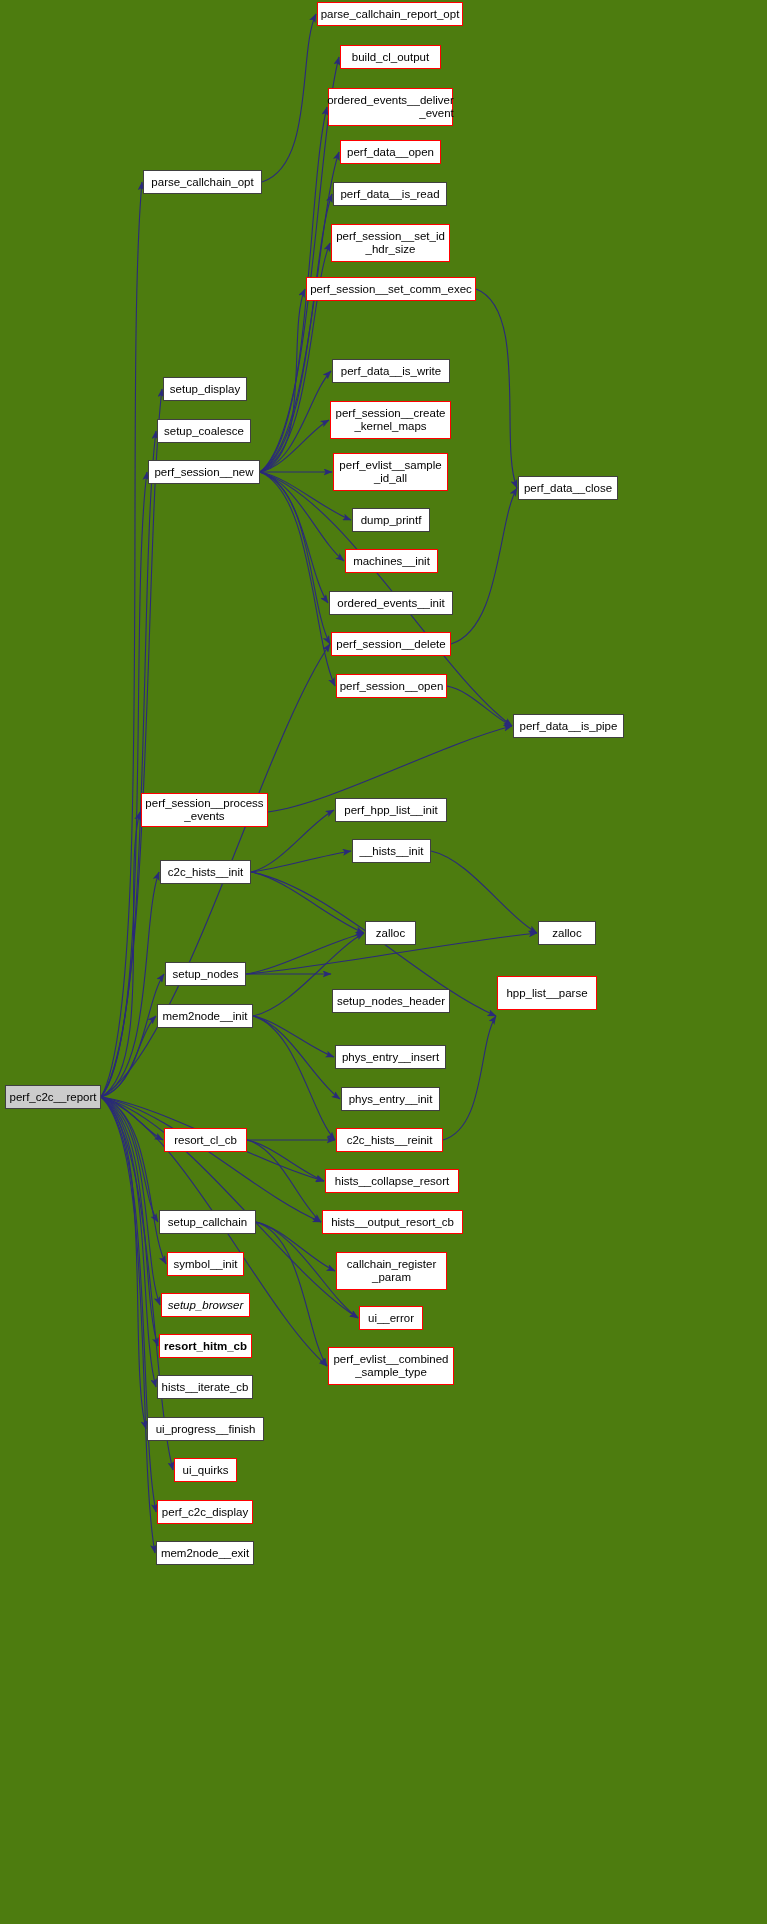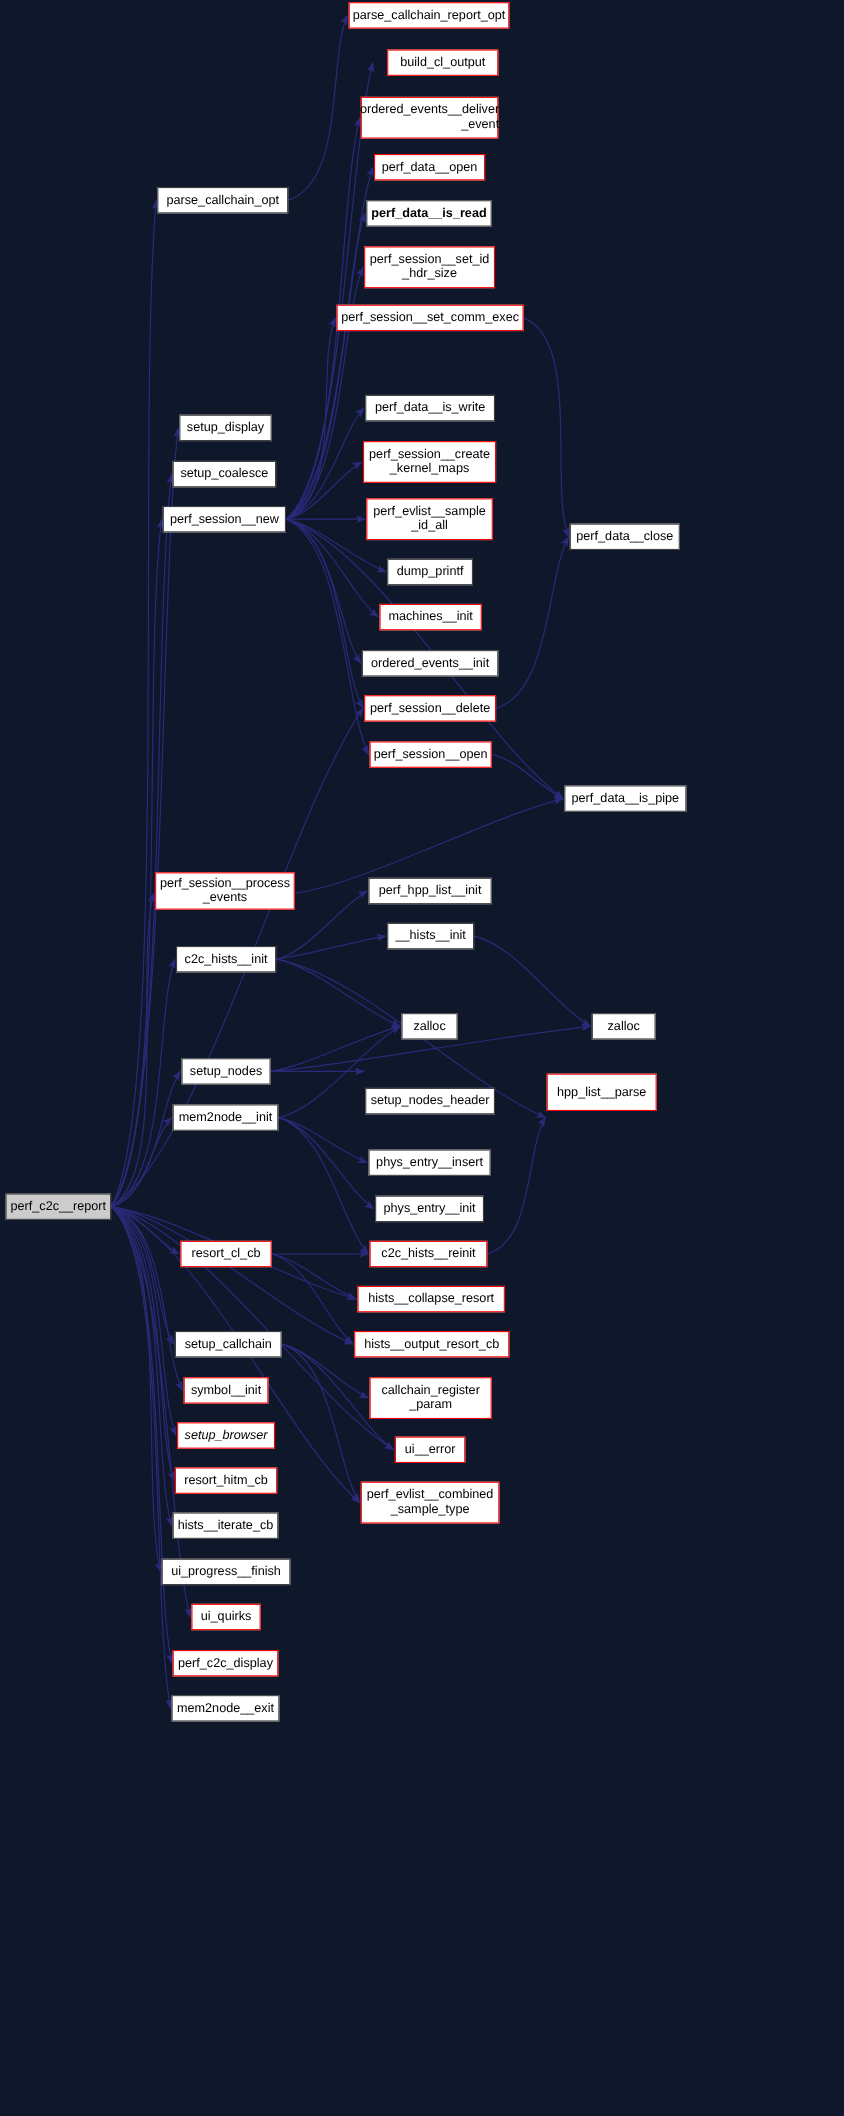--- a/index.html
+++ b/index.html
@@ -1,16 +1,16 @@
 <!DOCTYPE html>
 <html><head>
 <meta charset="utf-8">
 <style>
   html,body{margin:0;padding:0;background:#ffffff;}
-  #canvas{position:relative;width:767px;height:1924px;background:#0f172a;
+  #canvas{position:relative;width:767px;height:1924px;background:#4d7c0f;
           font-family:"Liberation Sans", sans-serif;overflow:hidden;}
   .node{position:absolute;box-sizing:border-box;display:flex;align-items:center;
         justify-content:center;text-align:center;background:#ffffff;
         font-size:11.5px;color:#000000;line-height:1.12;white-space:pre-line;}
   .node.black{border:1px solid #404040;}
   .node.red{border:1px solid #ff0000;}
   .node.root{border:1px solid #404040;background:#cccccc;}
   #edges{position:absolute;left:0;top:0;width:767px;height:1924px;}
 </style>
 </head>
@@ -82,25 +82,25 @@
         <path d="M247,1140 C262.84,1140 308.6,1140 335,1140"></path>
         <path d="M247,1140 C270.471,1144.1 300.9,1171.98 324,1181"></path>
         <path d="M247,1140 C279.942,1148.2 298.8,1203.96 321,1222"></path>
         <path d="M443,1140 C485.644,1127.6 478,1043.28 496,1016"></path>
         <path d="M256,1222 C281.53900000000004,1226.9 311.3,1260.22 335,1271"></path>
         <path d="M256,1222 C296.536,1231.6 327.4,1296.88 358,1318"></path>
         <path d="M256,1222 C303.264,1236.4 305.7,1334.32 327,1366"></path>
       </g>
   </svg>
 <div class="node red" style="left: 317px; top: 2px; width: 146px; height: 24px;">parse_callchain_report_opt</div>
-    <div class="node red" style="left: 340px; top: 45px; width: 101px; height: 24px; margin-left: 12px;">build_cl_output</div>
+    <div class="node red" style="left: 340px; top: 45px; width: 101px; height: 24px;">build_cl_output</div>
     <div class="node red" style="left: 328px; top: 88px; width: 125px; height: 38px; text-align: right;">ordered_events__deliver
 _event</div>
     <div class="node red" style="left: 340px; top: 140px; width: 101px; height: 24px;">perf_data__open</div>
-    <div class="node black" style="left: 333px; top: 182px; width: 114px; height: 24px; font-weight: bold;">perf_data__is_read</div>
+    <div class="node black" style="left: 333px; top: 182px; width: 114px; height: 24px;">perf_data__is_read</div>
     <div class="node red" style="left: 331px; top: 224px; width: 119px; height: 38px;">perf_session__set_id
 _hdr_size</div>
     <div class="node red" style="left: 306px; top: 277px; width: 170px; height: 24px;">perf_session__set_comm_exec</div>
     <div class="node black" style="left: 332px; top: 359px; width: 118px; height: 24px;">perf_data__is_write</div>
     <div class="node red" style="left: 330px; top: 401px; width: 121px; height: 38px;">perf_session__create
 _kernel_maps</div>
     <div class="node red" style="left: 333px; top: 453px; width: 115px; height: 38px;">perf_evlist__sample
 _id_all</div>
     <div class="node black" style="left: 352px; top: 508px; width: 78px; height: 24px;">dump_printf</div>
     <div class="node red" style="left: 345px; top: 549px; width: 93px; height: 24px;">machines__init</div>
@@ -129,21 +129,21 @@
     <div class="node red" style="left: 164px; top: 1128px; width: 83px; height: 24px;">resort_cl_cb</div>
     <div class="node red" style="left: 336px; top: 1128px; width: 107px; height: 24px;">c2c_hists__reinit</div>
     <div class="node red" style="left: 325px; top: 1169px; width: 134px; height: 24px;">hists__collapse_resort</div>
     <div class="node black" style="left: 159px; top: 1210px; width: 97px; height: 24px;">setup_callchain</div>
     <div class="node red" style="left: 322px; top: 1210px; width: 141px; height: 24px;">hists__output_resort_cb</div>
     <div class="node red" style="left: 167px; top: 1252px; width: 77px; height: 24px;">symbol__init</div>
     <div class="node red" style="left: 336px; top: 1252px; width: 111px; height: 38px;">callchain_register
 _param</div>
     <div class="node red" style="left: 161px; top: 1293px; width: 89px; height: 24px; font-style: italic;">setup_browser</div>
     <div class="node red" style="left: 359px; top: 1306px; width: 64px; height: 24px;">ui__error</div>
-    <div class="node red" style="left: 159px; top: 1334px; width: 93px; height: 24px;">resort_hitm_cb</div>
+    <div class="node red" style="left: 159px; top: 1334px; width: 93px; height: 24px; font-weight: bold;">resort_hitm_cb</div>
     <div class="node red" style="left: 328px; top: 1347px; width: 126px; height: 38px;">perf_evlist__combined
 _sample_type</div>
     <div class="node black" style="left: 157px; top: 1375px; width: 96px; height: 24px;">hists__iterate_cb</div>
     <div class="node black" style="left: 147px; top: 1417px; width: 117px; height: 24px;">ui_progress__finish</div>
     <div class="node red" style="left: 174px; top: 1458px; width: 63px; height: 24px;">ui_quirks</div>
     <div class="node red" style="left: 157px; top: 1500px; width: 96px; height: 24px;">perf_c2c_display</div>
     <div class="node black" style="left: 156px; top: 1541px; width: 98px; height: 24px;">mem2node__exit</div>
     <div class="node root" style="left: 5px; top: 1085px; width: 96px; height: 24px;">perf_c2c__report</div>
   </div>
 

